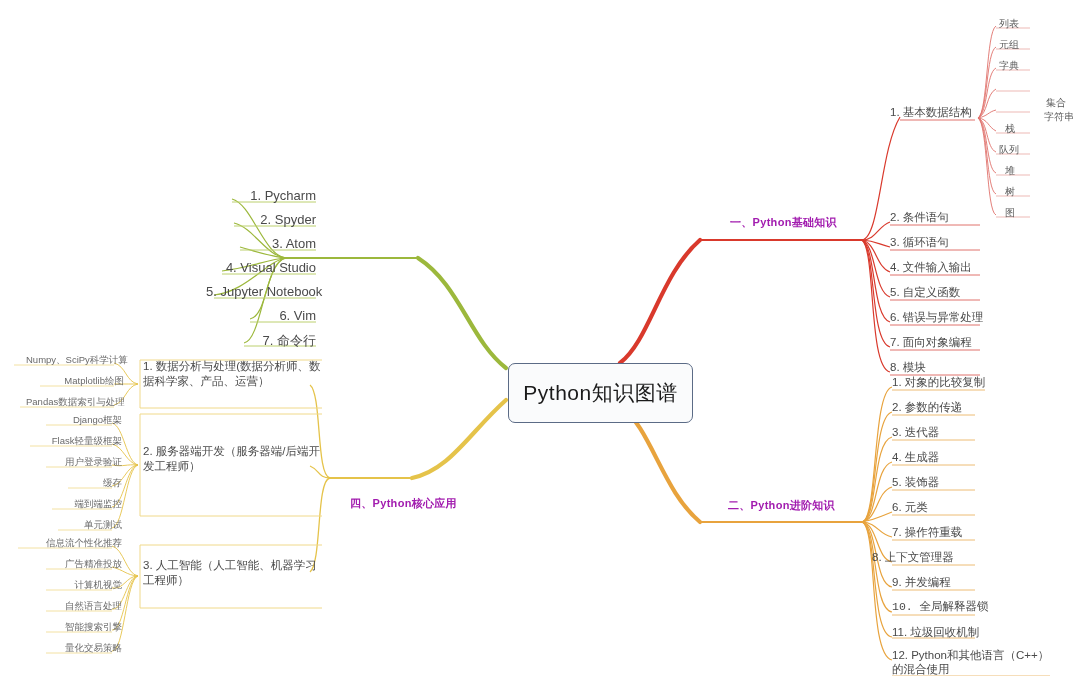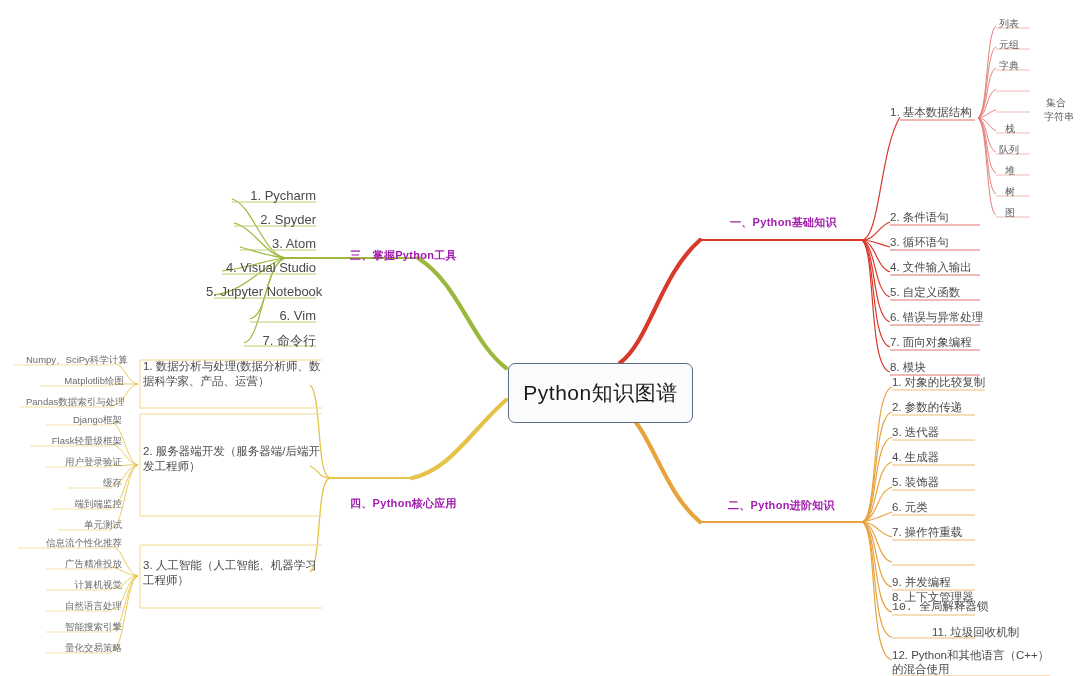--- a/index.html
+++ b/index.html
@@ -247,29 +247,26 @@
     <span>二、Python进阶知识</span>
   </div>
 
   <div class="node lvl2" style="left:892px;top:375px;"><span>1. 对象的比较复制</span></div>
   <div class="node lvl2" style="left:892px;top:400px;"><span>2. 参数的传递</span></div>
   <div class="node lvl2" style="left:892px;top:425px;"><span>3. 迭代器</span></div>
   <div class="node lvl2" style="left:892px;top:450px;"><span>4. 生成器</span></div>
   <div class="node lvl2" style="left:892px;top:475px;"><span>5. 装饰器</span></div>
   <div class="node lvl2" style="left:892px;top:500px;"><span>6. 元类</span></div>
   <div class="node lvl2" style="left:892px;top:525px;"><span>7. 操作符重载</span></div>
-  <div class="node lvl2" style="left:892px;top:550px;margin-top:40px;"><span>8. 上下文管理器</span></div>
+  <div class="node lvl2" style="left:872px;top:550px;"><span>8. 上下文管理器</span></div>
   <div class="node lvl2" style="left:892px;top:575px;"><span>9. 并发编程</span></div>
   <div class="node lvl2" style="left:892px;top:600px;font-family:Liberation Mono, monospace;"><span>10. 全局解释器锁</span></div>
-  <div class="node lvl2" style="left:892px;top:625px;margin-left:40px;"><span>11. 垃圾回收机制</span></div>
+  <div class="node lvl2" style="left:892px;top:625px;"><span>11. 垃圾回收机制</span></div>
   <div class="node lvl2 wrap" style="left:892px;top:648px;width:165px;"><span>12. Python和其他语言（C++）的混合使用</span></div>
 
-  <div class="node lvl1" style="left:350px;top:248px;">
-    <span>三、掌握Python工具</span>
-  </div>
 
   <div class="node litem" style="left:232px;top:188px;width:84px;"><span>1. Pycharm</span></div>
   <div class="node litem" style="left:234px;top:212px;width:82px;"><span>2. Spyder</span></div>
   <div class="node litem" style="left:240px;top:236px;width:76px;"><span>3. Atom</span></div>
   <div class="node litem" style="left:222px;top:260px;width:94px;"><span>4. Visual Studio</span></div>
   <div class="node litem" style="left:206px;top:284px;width:110px;"><span>5. Jupyter Notebook</span></div>
   <div class="node litem" style="left:250px;top:308px;width:66px;"><span>6. Vim</span></div>
   <div class="node litem" style="left:244px;top:332px;width:72px;"><span>7. 命令行</span></div>
 
   <div class="node lvl1" style="left:350px;top:468px;margin-top:28px;">

